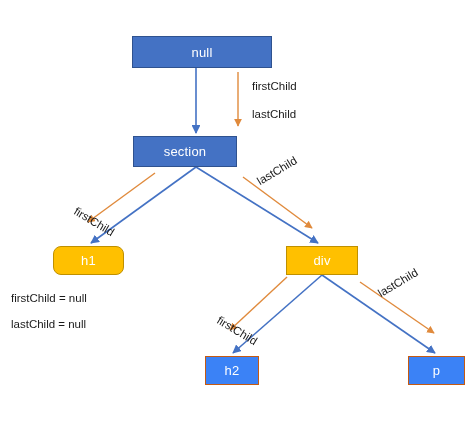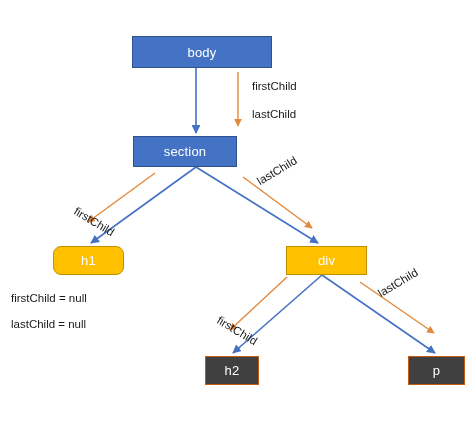--- a/index.html
+++ b/index.html
@@ -39,21 +39,21 @@
   }
   .node-blue {
     background: #4472C4;
     border-color: #2F528F;
   }
   .node-gold {
     background: #FFC000;
     border-color: #BF9000;
   }
   .node-orange {
-    background: #404040;
+    background: #3b82f6;
     border-color: #C55A11;
   }
   .edge-label {
     position: absolute;
     font-size: 11.5px;
     color: #1a1a1a;
     white-space: nowrap;
     z-index: 4;
   }
   .rot-down-right {
@@ -100,32 +100,32 @@
     <line x1="155" y1="173" x2="88" y2="222" stroke="#E08A3C" stroke-width="1.4" marker-end="url(#arrow-orange)"></line>
 
     <line x1="243" y1="177" x2="312" y2="228" stroke="#E08A3C" stroke-width="1.4" marker-end="url(#arrow-orange)"></line>
 
     <line x1="287" y1="277" x2="230" y2="330" stroke="#E08A3C" stroke-width="1.4" marker-end="url(#arrow-orange)"></line>
 
     <line x1="360" y1="282" x2="434" y2="333" stroke="#E08A3C" stroke-width="1.4" marker-end="url(#arrow-orange)"></line>
   </svg>
 
   <div class="node node-blue" style="left:132px; top:36px; width:140px; height:32px;">
-    <span>body</span>
+    <span>null</span>
   </div>
 
   <div class="node node-blue" style="left:133px; top:136px; width:104px; height:31px;">
     <span>section</span>
   </div>
 
   <div class="node node-gold" style="left:53px; top:246px; width:71px; height:29px;border-radius:8px;">
     <span>h1</span>
   </div>
 
-  <div class="node node-gold" style="left:286px; top:246px; width:81px; height:29px;">
+  <div class="node node-gold" style="left:286px; top:246px; width:72px; height:29px;">
     <span>div</span>
   </div>
 
   <div class="node node-orange" style="left:205px; top:356px; width:54px; height:29px;">
     <span>h2</span>
   </div>
 
   <div class="node node-orange" style="left:408px; top:356px; width:57px; height:29px;">
     <span>p</span>
   </div>

